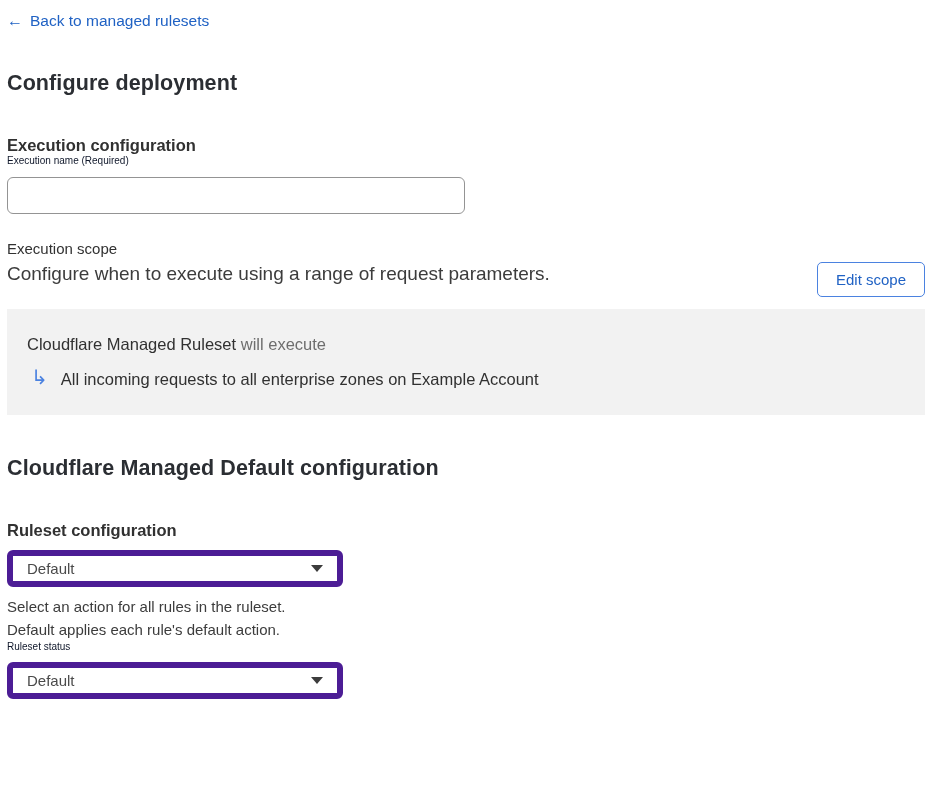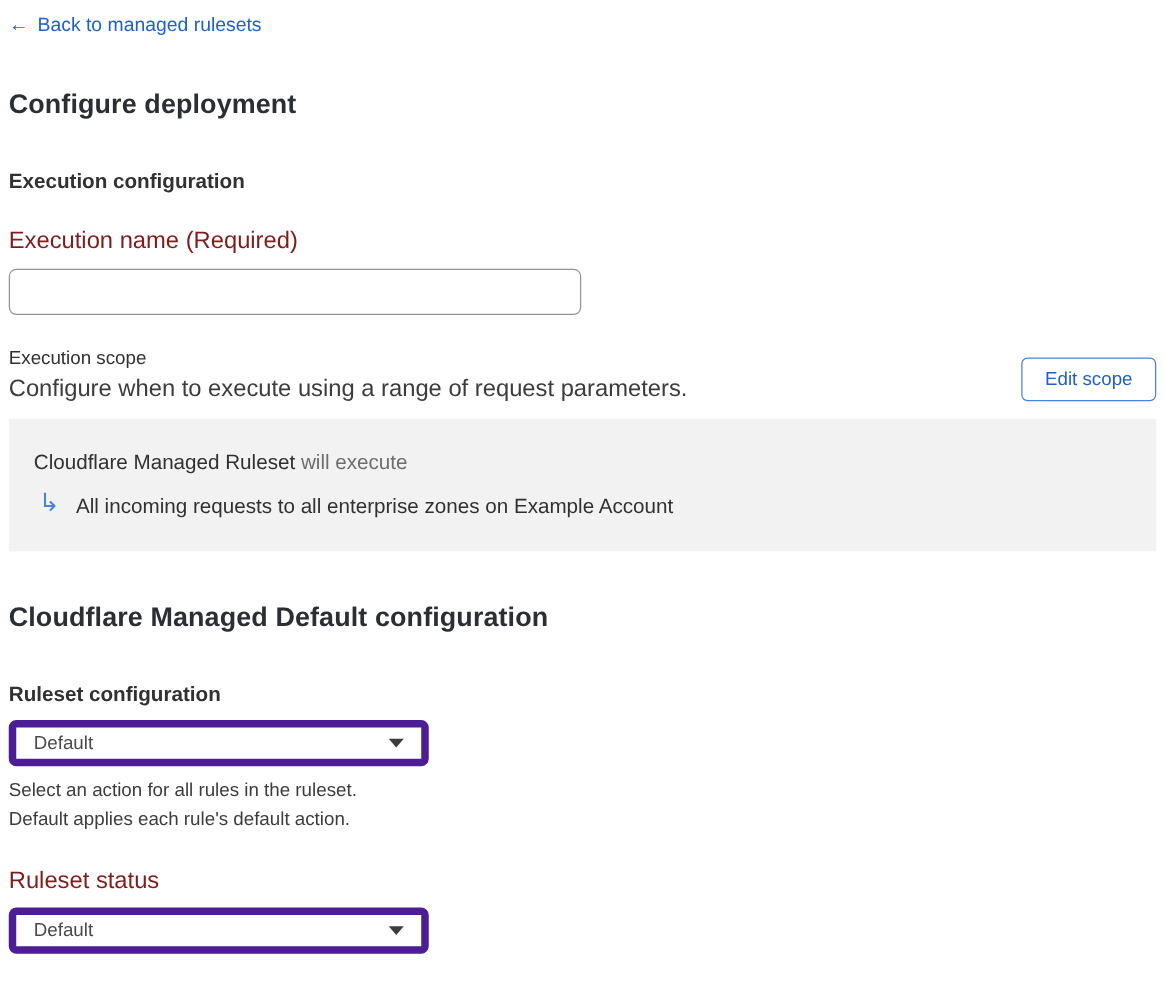--- a/index.html
+++ b/index.html
@@ -23,41 +23,41 @@
   
   h1 {
     margin-top: 41px;
     font-size: 21.5px; font-weight: 600; color: #2b2e33; letter-spacing: .1px;
   }
   h2 {
     margin-top: 40px;
     font-size: 16.5px; font-weight: 700; color: #313131;
   }
 
-  .field-label { margin-top: 27px; font-size: 19px; color: #7f1d1d; }
+  .field-label { font-size: 10px; color: #0f172a; }
 
   .text-input {
     display: block;
     margin-top: 11px;
     width: 458px; height: 37px;
     border: 1px solid #949494; border-radius: 6px;
     background: #ffffff;
     font-size: 15px; color: #313131; padding: 0 12px;
     outline: none;
   }
 
   
   .scope-row {
     margin-top: 26px;
-    display: flex; justify-content: space-between; align-items: center;
+    display: flex; justify-content: space-between; align-items: flex-start;
   }
   .scope-label { font-size: 15px; color: #313131; }
   .scope-desc { margin-top: 6px; font-size: 19px; color: #3c3c3c; }
   .edit-scope-btn {
-    margin-top: 5px;
+    margin-top: 22px;
     background: #ffffff;
     border: 1px solid #4b82e0; border-radius: 5px;
     color: #2062c4; font-size: 15px;
     padding: 7px 18px; height: 35px;
     font-family: inherit;
     cursor: pointer;
   }
 
   
   .summary-box {

